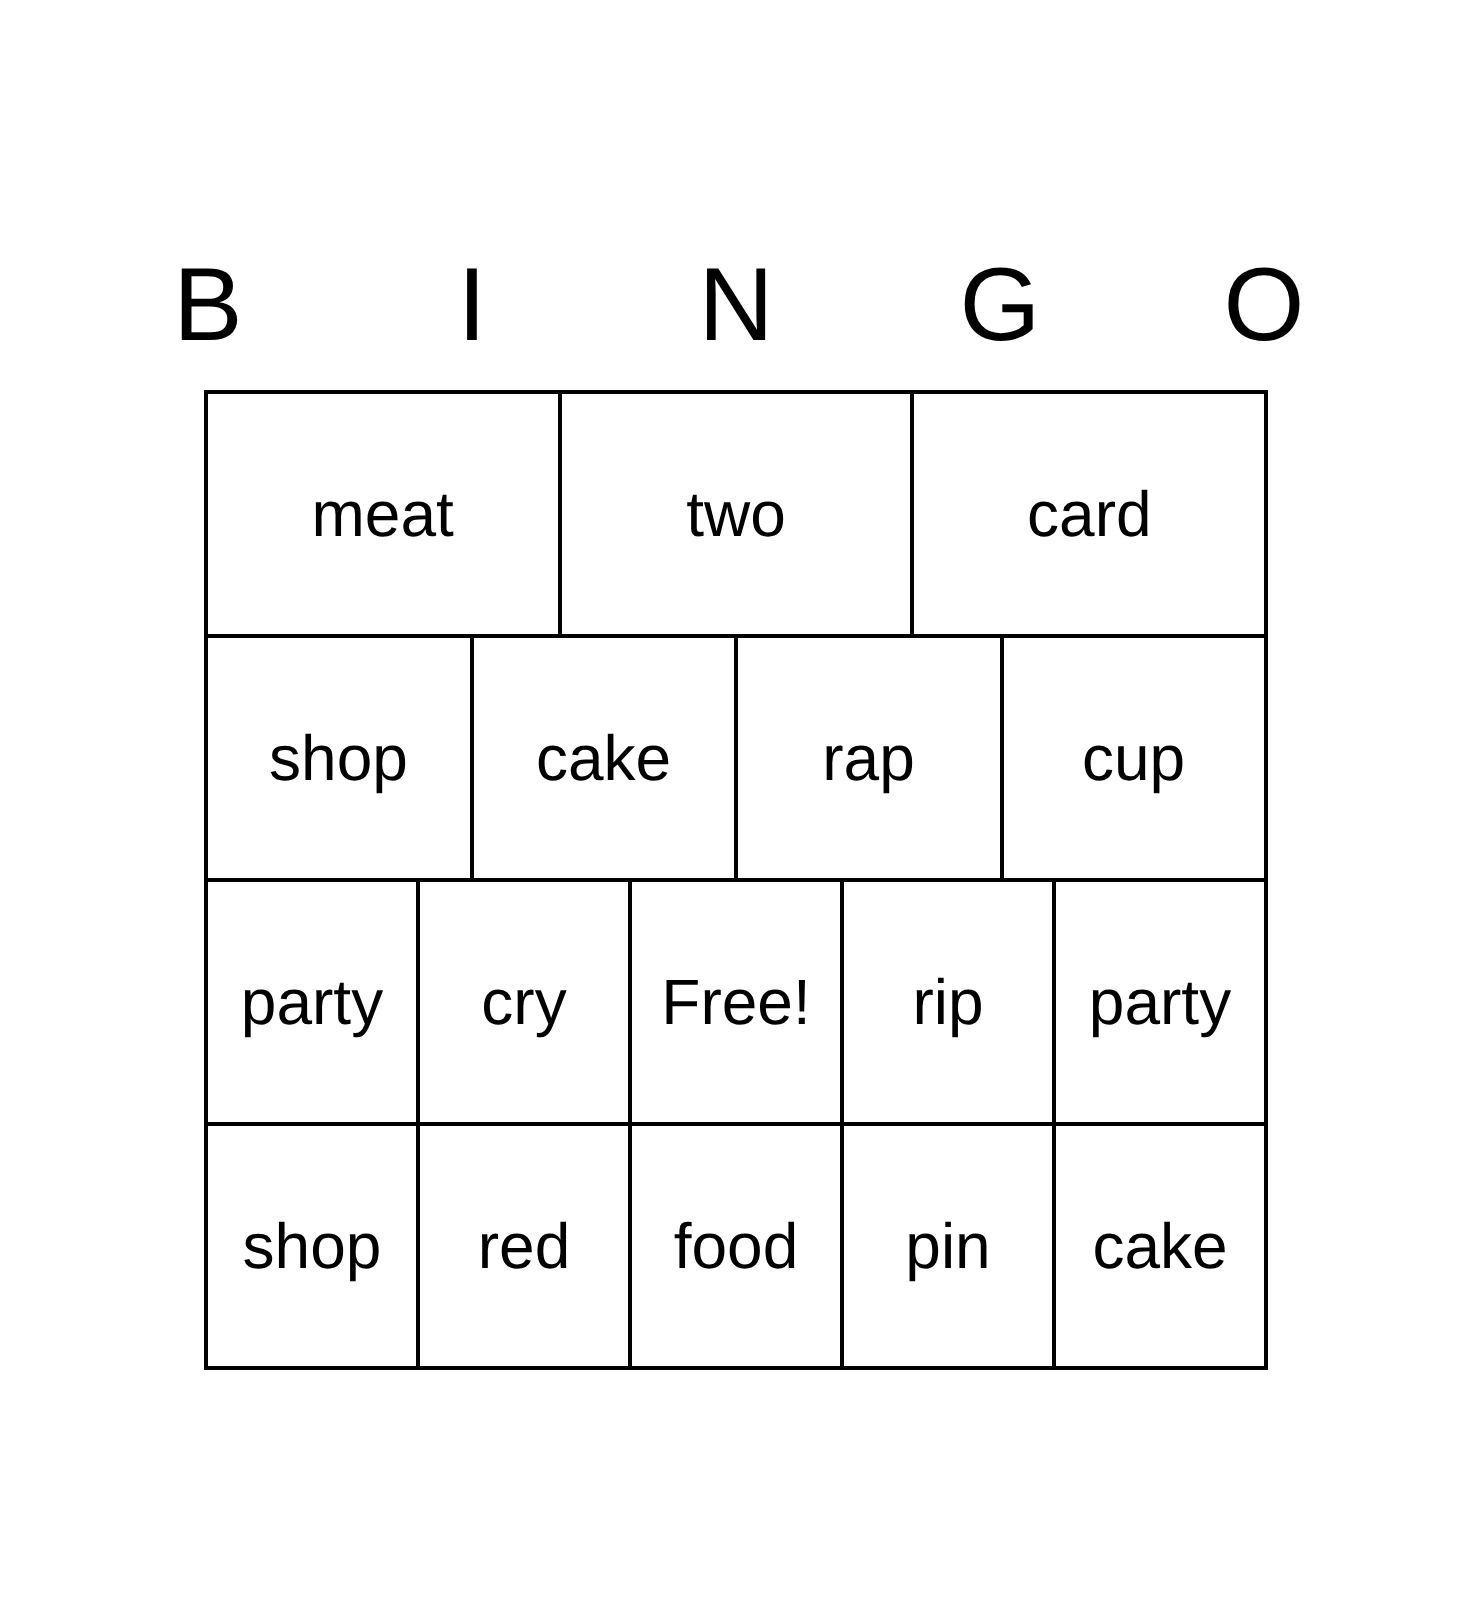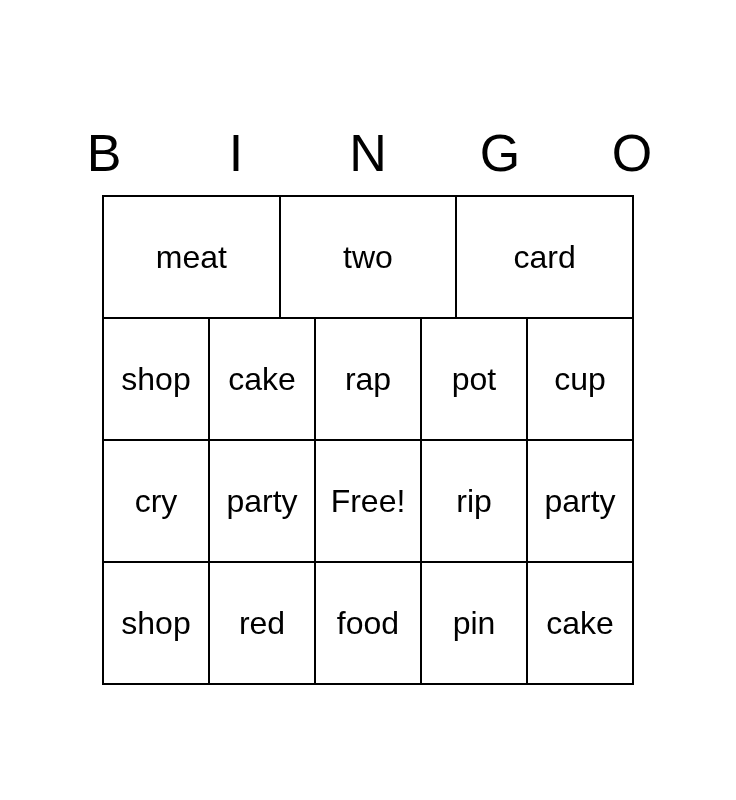--- a/index.html
+++ b/index.html
@@ -85,26 +85,25 @@
   <div class="bingo-grid">
   <div class="bingo-row">
         <div class="bingo-cell">meat</div>
         <div class="bingo-cell">two</div>
         <div class="bingo-cell">card</div>
       </div>
       <div class="bingo-row">
         <div class="bingo-cell">shop</div>
         <div class="bingo-cell">cake</div>
         <div class="bingo-cell">rap</div>
-        <div class="bingo-cell">pot</div>
         <div class="bingo-cell">cup</div>
       </div>
       <div class="bingo-row">
+        <div class="bingo-cell">party</div>
         <div class="bingo-cell">cry</div>
-        <div class="bingo-cell">party</div>
         <div class="bingo-cell">Free!</div>
         <div class="bingo-cell">rip</div>
         <div class="bingo-cell">party</div>
       </div>
       <div class="bingo-row">
         <div class="bingo-cell">shop</div>
         <div class="bingo-cell">red</div>
         <div class="bingo-cell">food</div>
         <div class="bingo-cell">pin</div>
         <div class="bingo-cell">cake</div>

